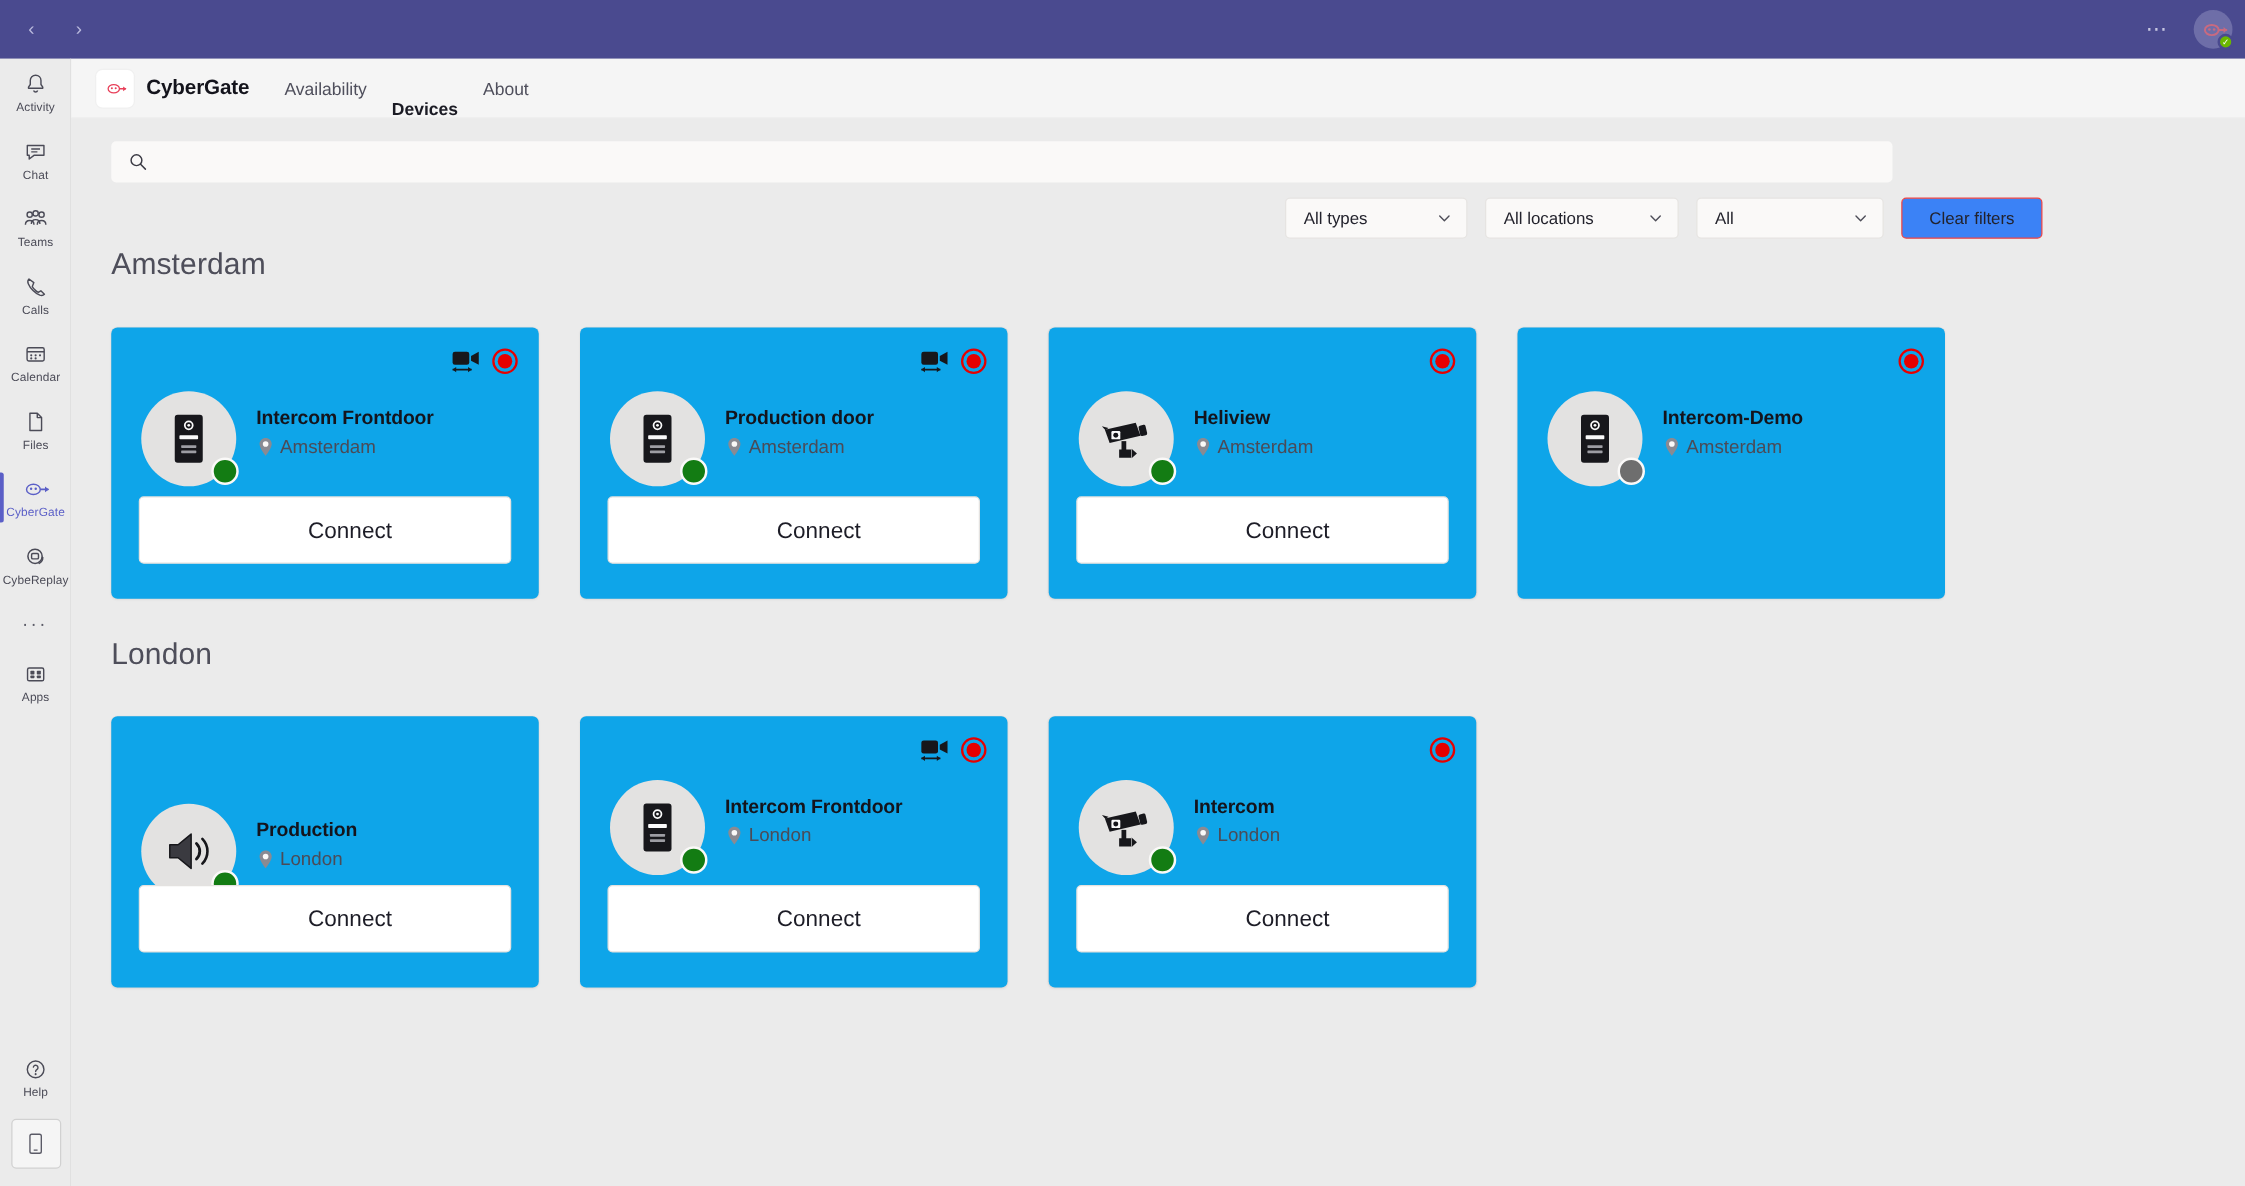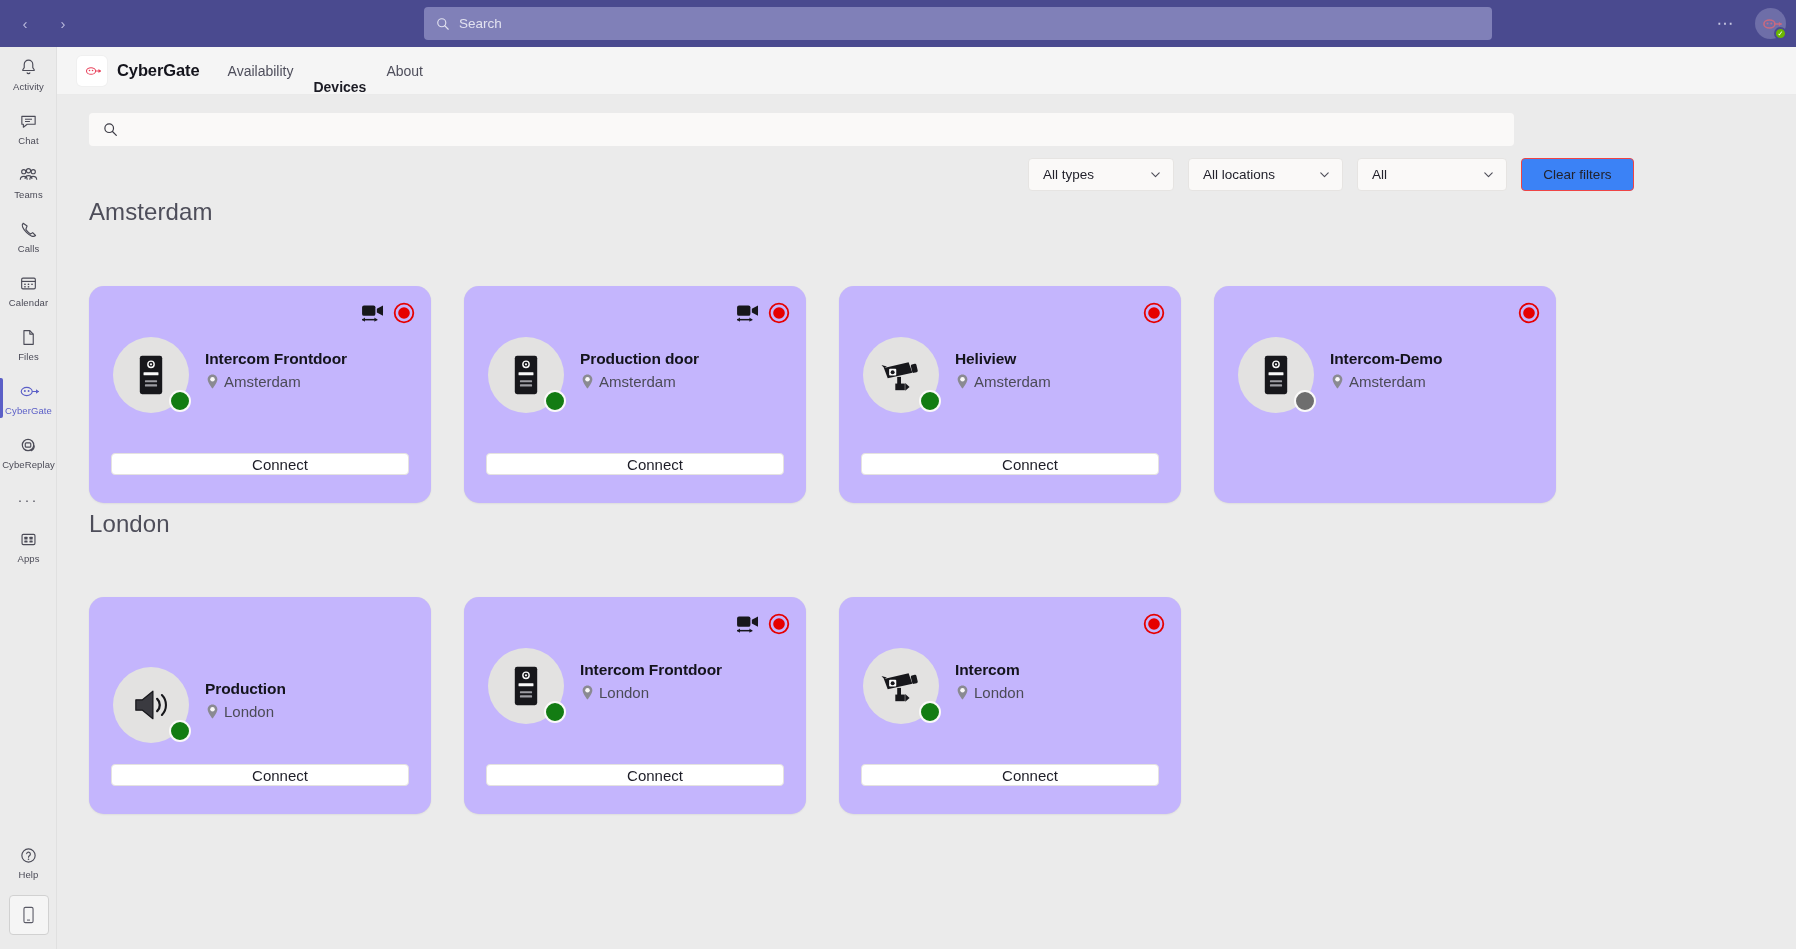--- a/index.html
+++ b/index.html
@@ -169,26 +169,25 @@
   #sec-0-title { top: 103px; }
   #sec-1-title { top: 415px; }
 
   .grid { position: absolute; left: 32px; display: flex; }
   #sec-0-grid { top: 167px; }
   #sec-1-grid { top: 478px; }
 
   .card {
     position: relative;
     width: 342px; min-height: 217px;
-    background: #c4b5fd;
-    border-radius: 15px;
+    background: #0ea5e9;
+    border-radius: 5px;
     margin-right: 33px;
     box-shadow: 0 1px 2px rgba(0,0,0,.055), 0 0 1px rgba(0,0,0,.06);
     padding: 14px 22px 22px;
-    margin-top: 24px;
   }
   .card-badges {
     position: absolute; right: 16px; top: 16px;
     display: flex; align-items: center; gap: 7px;
   }
   .badge-ic { display: flex; align-items: center; }
   .card-body {
     display: flex; align-items: flex-start;
     margin-top: 37px; padding-left: 2px;
   }
@@ -211,47 +210,38 @@
     font-size: 15.5px; font-weight: bold; color: #14141c;
     letter-spacing: -.1px; line-height: 19px;
   }
   .card-loc {
     display: flex; align-items: center; gap: 4px;
     margin-top: 5px;
     font-size: 15px; color: #4b4b57;
   }
   .card-btn {
     position: absolute; left: 22px; right: 22px; bottom: 28px;
-    height: 22px; border-radius: 4px;
+    height: 54px; border-radius: 4px;
     display: flex; align-items: center; justify-content: center;
-    font-size: 15px; cursor: pointer; padding-left: 40px;
+    font-size: 18px; cursor: pointer; padding-left: 40px;
   }
   .card-btn.connect {
     background: #ffffff; border: 1px solid #e4e2e0; color: #1d1d27;
   }
   .card-btn.offline {
     background: #fdf7e0; border: 1px solid #e8d98e; color: #8a6d16;
   }
 </style>
 </head>
 <body>
 
 <div class="topbar">
   <div class="nav-arrows">
     <div class="nav-arrow">‹</div>
     <div class="nav-arrow">›</div>
-  </div>
-  <div class="searchwrap">
-    <div class="searchbox">
-      <svg width="14" height="14" viewBox="0 0 16 16">
-        <circle cx="6.6" cy="6.6" r="4.6" fill="none" stroke="#e2e2f0" stroke-width="1.3"></circle>
-        <line x1="10" y1="10" x2="14" y2="14" stroke="#e2e2f0" stroke-width="1.3" stroke-linecap="round"></line>
-      </svg>
-      <span class="search-ph">Search</span>
-    </div>
   </div>
   <div class="topbar-right">
     <div class="ellipsis-btn">⋯</div>
     <div class="avatar">
       <svg width="22" height="16" viewBox="0 0 28 20">
         <ellipse cx="12" cy="10" rx="7" ry="5.2" fill="none" stroke="#c86a80" stroke-width="2"></ellipse>
         <circle cx="9.6" cy="9.4" r="1.3" fill="#c86a80"></circle>
         <circle cx="14.4" cy="9.4" r="1.3" fill="#c86a80"></circle>
         <path d="M19 10 L27 10" stroke="#c86a80" stroke-width="2" stroke-linecap="round"></path>
         <path d="M24 7 L27.5 10 L24 13 Z" fill="#c86a80"></path>

